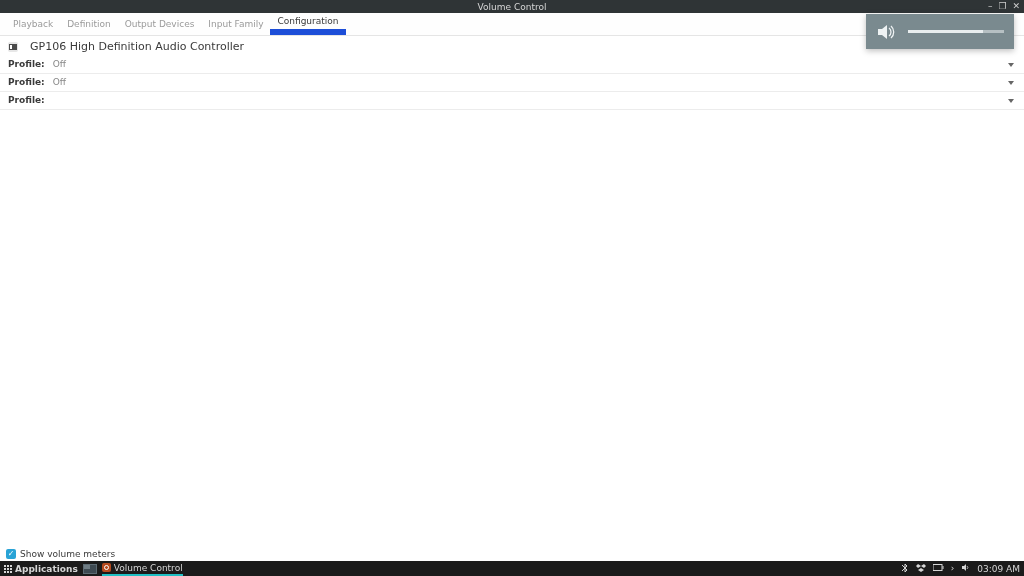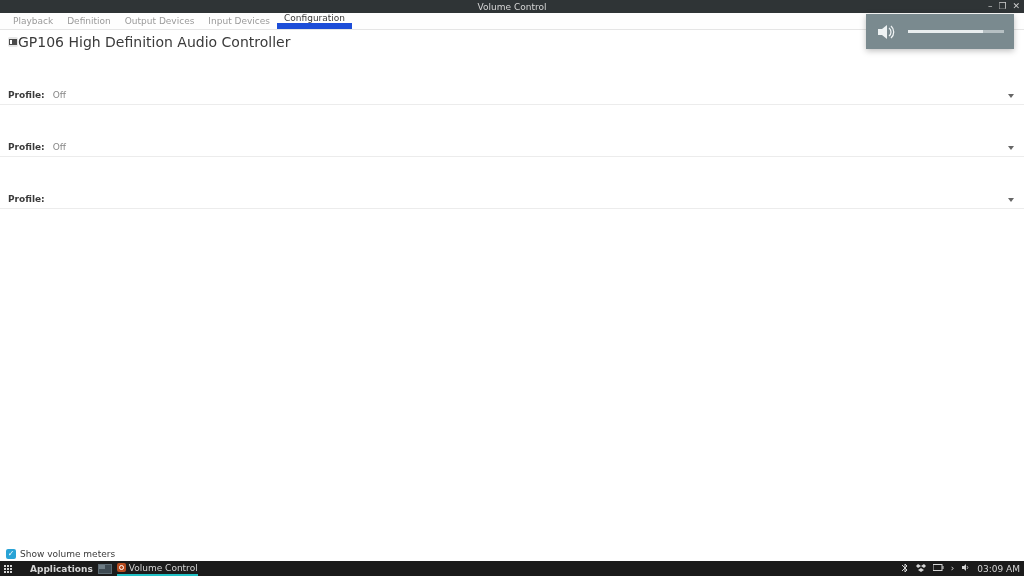--- a/index.html
+++ b/index.html
@@ -14,21 +14,21 @@
     display: flex;
     align-items: center;
     position: relative;
   }
   .titlebar-title { position: absolute; left: 50%; transform: translateX(-50%); }
   .titlebar-buttons { position: absolute; right: 4px; display: flex; gap: 6px; align-items: center; }
   .titlebar-buttons span { font-size: 9px; color: #cfcfcf; cursor: pointer; line-height: 1; }
 
   
   .tabs {
-    height: 17px;
+    height: 23px;
     background: #fefefe;
     border-bottom: 1px solid #e5e5e5;
     display: flex;
     align-items: stretch;
     padding-left: 6px;
     gap: 0;
   }
   .tab {
     font-size: 9px;
     color: #9a9a9a;
@@ -40,42 +40,41 @@
   .tab.active {
     color: #3a3a3a;
     border-bottom: 6px solid #1d4ed8;
   }
 
   
   .devices { background: #ffffff; }
   .dev-header {
     display: flex;
     align-items: center;
-    gap: 0;
+    gap: 12px;
     padding: 4px 8px 3px 8px;
-    font-size: 14px;
+    font-size: 11px;
     color: #3a3a3a;
     border-top: 1px solid #f0f0f0;
   }
   .dev-header:first-child { border-top: none; }
   .dev-icon {
     width: 10px; height: 10px;
     display: inline-flex; align-items: center; justify-content: center;
     font-size: 9px; color: #555;
     background: #e7e7e7; border-radius: 2px;
   }
   .dev-icon.headset { background: none; }
   .profile-row {
     display: flex;
     align-items: center;
     padding: 3px 8px 4px 8px;
     font-size: 9px;
     border-bottom: 1px solid #ececec;
     position: relative;
-    margin-top: 34px;
   }
   .profile-label { font-weight: bold; color: #3a3a3a; margin-right: 8px; }
   .profile-value { color: #888; flex: 1; }
   .dropdown-caret {
     position: absolute; right: 10px; top: 50%; transform: translateY(-50%);
     width: 0; height: 0;
     border-left: 3px solid transparent;
     border-right: 3px solid transparent;
     border-top: 4px solid #666;
   }
@@ -125,21 +124,21 @@
     height: 15px;
     background: #1b1b1b;
     color: #d6d6d6;
     font-size: 9px;
     display: flex;
     align-items: center;
     padding: 0 4px;
     gap: 6px;
   }
   .tb-left { display: flex; align-items: center; gap: 5px; }
-  .apps-btn { display: flex; align-items: center; gap: 18px; font-weight: bold; cursor: pointer; }
+  .apps-btn { display: flex; align-items: center; gap: 3px; font-weight: bold; cursor: pointer; }
   .apps-icon {
     display: inline-grid;
     grid-template-columns: repeat(3, 2px);
     grid-template-rows: repeat(3, 2px);
     gap: 1px;
   }
   .apps-icon i { background: #d6d6d6; }
   .tb-item { display: flex; align-items: center; gap: 3px; cursor: pointer; }
   .tb-item.active { border-bottom: 2px solid #1fc0c4; padding-bottom: 0; height: 15px; }
   .wsp-icon { width: 14px; height: 10px; background: #3e4a52; border: 1px solid #5d6b73; position: relative; }
@@ -167,21 +166,21 @@
   <div class="tab">
       <span>Playback</span>
     </div>
   <div class="tab">
       <span>Definition</span>
     </div>
   <div class="tab">
       <span>Output Devices</span>
     </div>
   <div class="tab">
-      <span>Input Devices</span>
+      <span>Input Family</span>
     </div>
   <div class="tab active">
       <span>Configuration</span>
     </div>
 </div>
 
 <div class="devices">
 
   <div class="dev-header">
     <span class="dev-icon">

